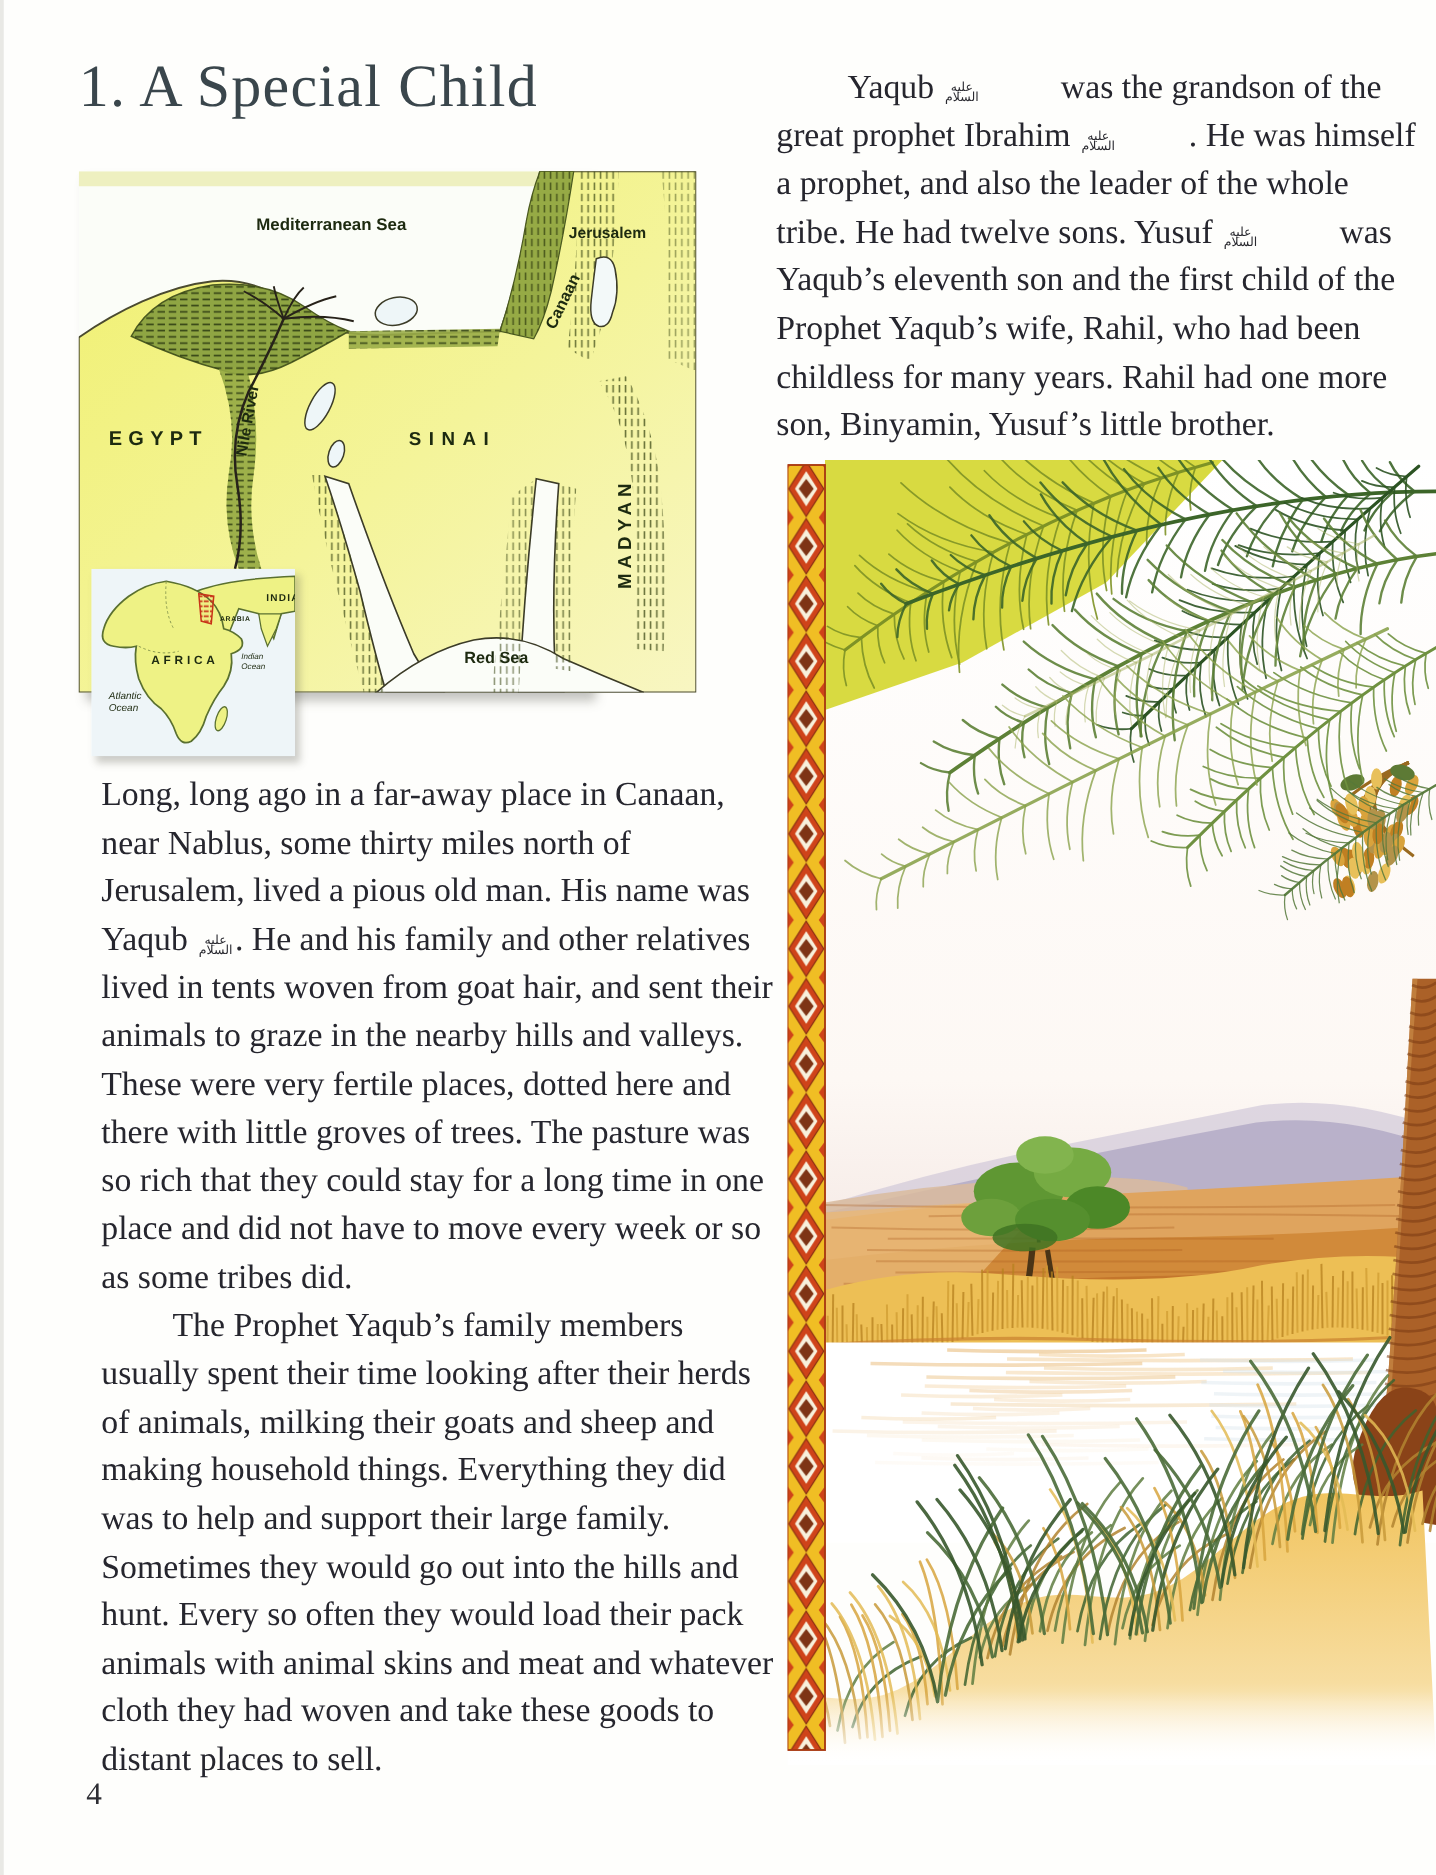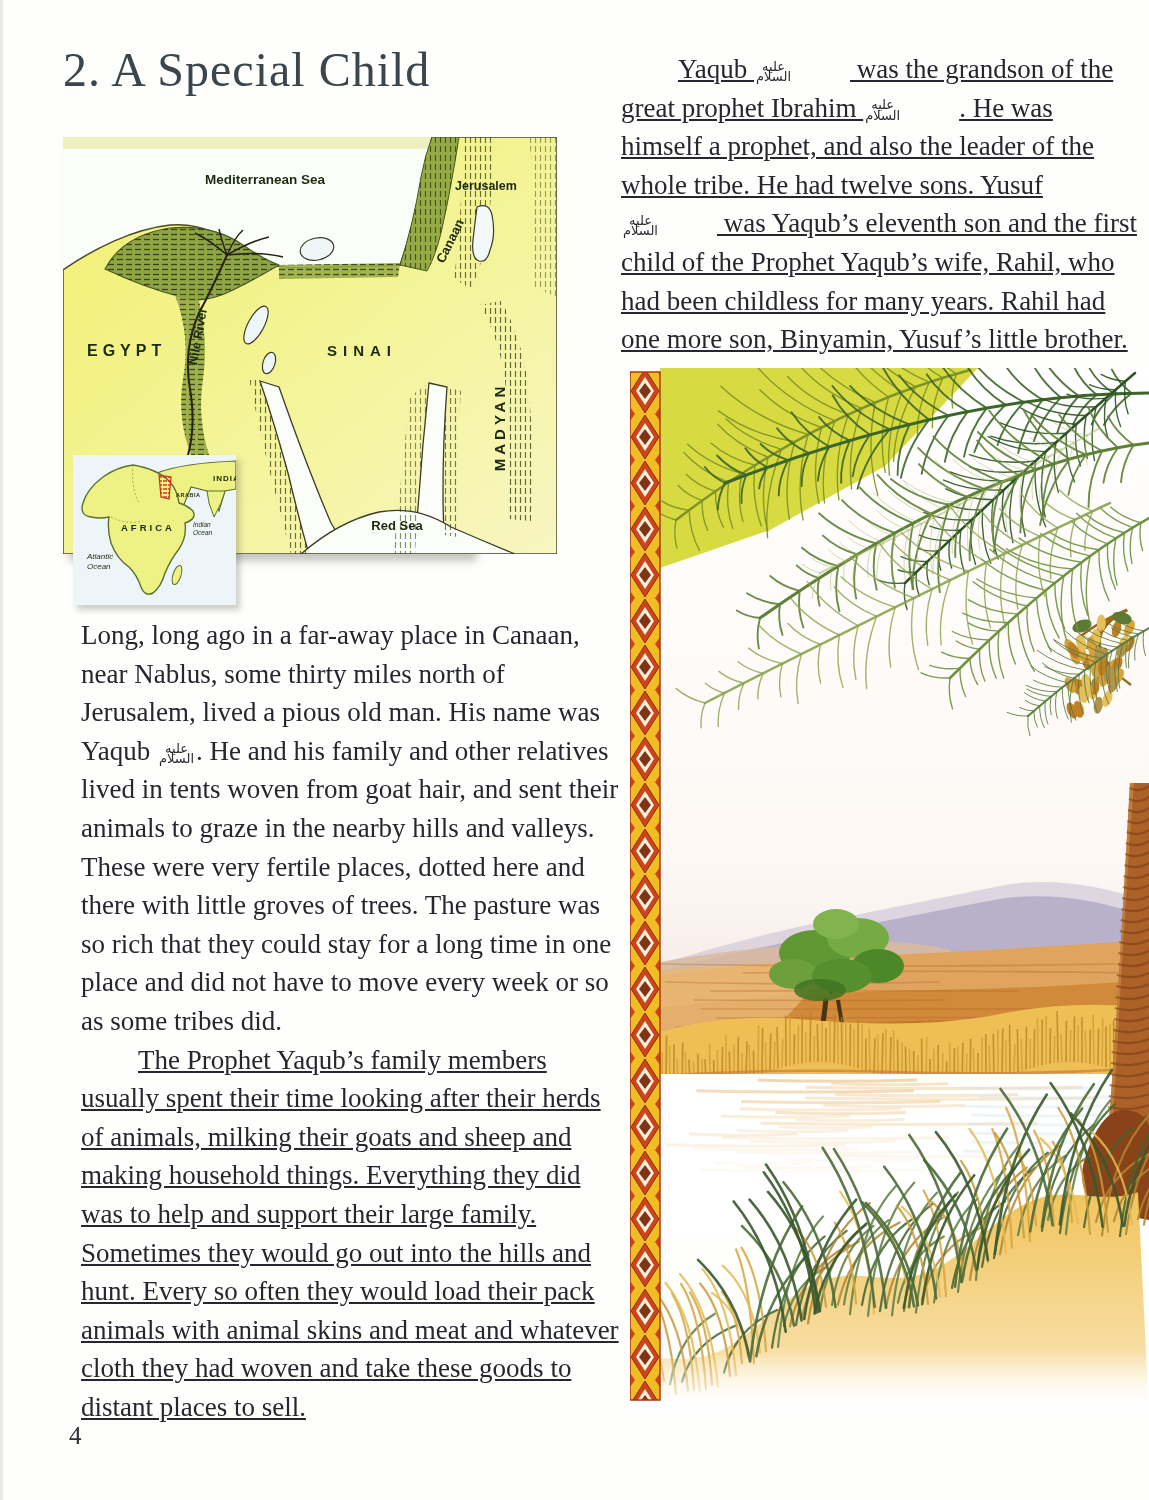--- a/index.html
+++ b/index.html
@@ -5,40 +5,40 @@
   html,body{margin:0;padding:0;background:#ffffff;}
   .page{position:relative;width:1149px;height:1500px;background:#fefefc;overflow:hidden;
         font-family:"Liberation Serif","DejaVu Serif",serif;color:#26262e;}
   .scan-edge{position:absolute;left:0;top:0;width:3px;height:100%;background:#e9e9e5;}
   .chapter-title{position:absolute;left:63px;top:42px;font-size:48px;font-weight:normal;
         letter-spacing:1px;color:#3a464c;margin:0;}
   .col{position:absolute;font-size:27px;line-height:38.6px;text-align:left;}
   .col p{margin:0;}
   .left-col{left:81px;top:616px;width:540px;}
   .right-col{left:621px;top:50px;width:519px;}
-  .indent{text-indent:57px;text-decoration:underline;}
+  .indent{text-indent:57px;}
   .page-number{position:absolute;left:69px;top:1422px;font-size:25px;color:#2e2e34;}
   .hon{display:inline-block;vertical-align:-3px;line-height:.78;text-align:center;
-       font-family:"DejaVu Sans",sans-serif;font-size:13px;color:#2a2a30;margin:0 2px;}
+       font-family:"DejaVu Sans",sans-serif;font-size:10px;color:#2a2a30;margin:0 2px;}
   .hon .hl{display:block;direction:rtl;}
   .map-wrap{position:absolute;left:63px;top:137px;width:408px;height:417px;
        box-shadow:6px 7px 8px rgba(90,90,80,.35);}
   .inset-wrap{position:absolute;left:73px;top:455px;width:163px;height:150px;
        box-shadow:4px 5px 6px rgba(90,90,80,.3);}
   .illu-wrap{position:absolute;left:630px;top:368px;width:519px;height:1044px;}
   svg{display:block;}
   svg text{font-family:"Liberation Sans","DejaVu Sans",sans-serif;fill:#1d2a10;}
 </style>
 </head>
 <body>
 
 <div class="page">
   <div class="scan-edge"></div>
 
-  <h1 class="chapter-title">2. A Special Child</h1>
+  <h1 class="chapter-title">1. A Special Child</h1>
 
   <div class="map-wrap">
     <svg width="494" height="417" viewBox="0 0 494 417">
       <defs>
         <pattern id="hh" width="9" height="5" patternUnits="userSpaceOnUse">
           <path d="M0,2.5 H6" stroke="#25330e" stroke-width="1.3"></path>
         </pattern>
         <pattern id="hv" width="5" height="9" patternUnits="userSpaceOnUse">
           <path d="M2.5,0 V6" stroke="#3a4714" stroke-width="1.2"></path>
         </pattern>

